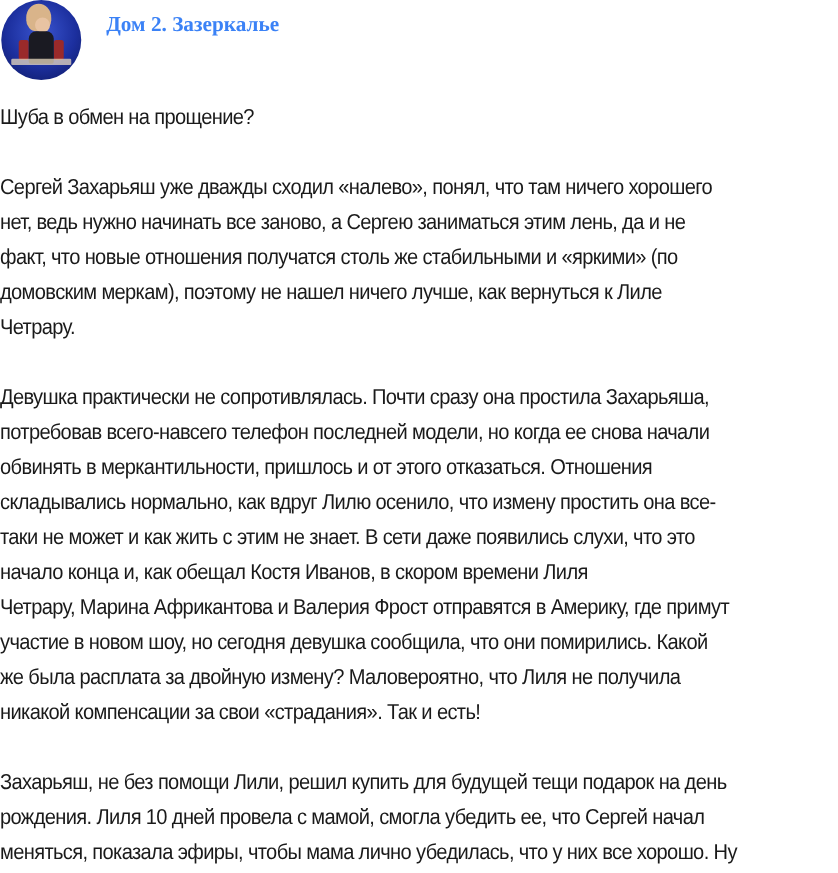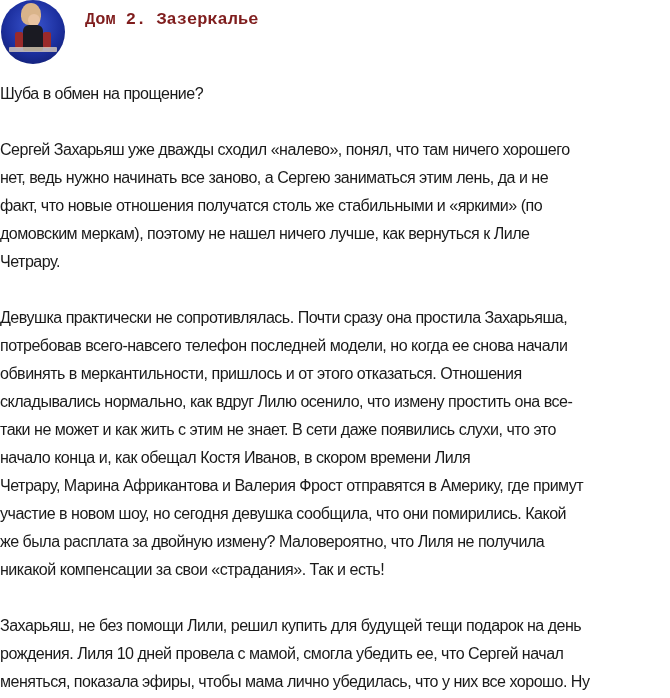--- a/index.html
+++ b/index.html
@@ -11,22 +11,22 @@
     overflow: hidden;
   }
   .avatar .fig-hair { position:absolute; left:20px; top:3px; width:20px; height:22px; border-radius:50% 50% 40% 40%; background:#d9b48a; }
   .avatar .fig-face { position:absolute; left:27px; top:14px; width:12px; height:12px; border-radius:50%; background:#e8c3a2; }
   .avatar .fig-suit { position:absolute; left:22px; top:25px; width:20px; height:26px; border-radius:6px 6px 2px 2px; background:#1a1a22; }
   .avatar .chair-l { position:absolute; left:14px; top:32px; width:8px; height:16px; background:#9a2a2a; border-radius:2px; }
   .avatar .chair-r { position:absolute; left:42px; top:32px; width:8px; height:16px; background:#9a2a2a; border-radius:2px; }
   .avatar .logo { position:absolute; left:8px; top:47px; width:48px; height:5px; background:#e8d9c0; opacity:.75; border-radius:1px; }
   .group-name {
     position: absolute; left: 85px; top: 10px;
-    font-family: Liberation Mono, monospace; font-weight: bold; font-size: 17px;
-    color: #7f1d1d; letter-spacing: 0px; white-space: nowrap; text-decoration: none;
+    font-family: Liberation Serif, serif; font-weight: bold; font-size: 17px;
+    color: #3b82f6; letter-spacing: 0px; white-space: nowrap; text-decoration: none;
   }
   .post-body {
     position: absolute; left: 0; top: 79px; width: 670px;
     font-family: "Liberation Sans", sans-serif; font-size: 17.3px; line-height: 28px;
     color: #1a1a1a; letter-spacing: -0.55px;
   }
   .post-body p { margin: 0 0 28px 0; }
   .post-body .line { display: block; white-space: nowrap; transform-origin: left center; transform: scaleX(0.93); }
 </style>
 </head>

